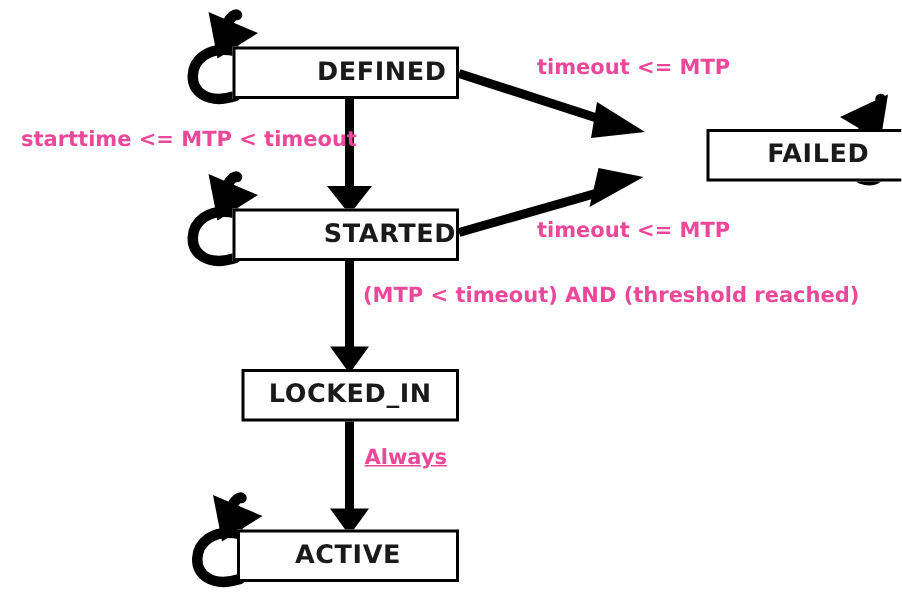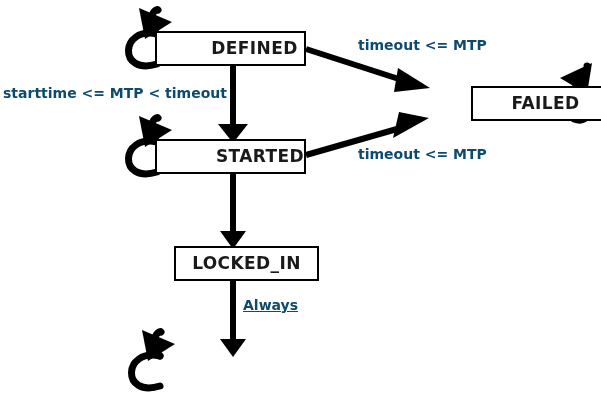--- a/index.html
+++ b/index.html
@@ -39,21 +39,21 @@
     color: #1a1a1a;
     letter-spacing: 0.4px;
     white-space: nowrap;
     line-height: 1;
   }
   .edge-label {
     position: absolute;
     font-family: "DejaVu Sans", "Liberation Sans", sans-serif;
     font-weight: bold;
     font-size: 14px;
-    color: #0c4a6e;
+    color: #ec4899;
     white-space: nowrap;
     line-height: 1;
     z-index: 6;
   }
 </style>
 </head>
 <body>
 
 <div id="canvas">
 
@@ -119,27 +119,31 @@
   </div>
 
   <div class="state-box" style="left:155px; top:139px; width:151px; height:35px;justify-content:flex-end;">
     <span class="state-label">STARTED</span>
   </div>
 
   <div class="state-box" style="left:427px; top:86px; width:149px; height:35px;margin-left:44px;">
     <span class="state-label">FAILED</span>
   </div>
 
-  <div class="state-box" style="left:161px; top:246px; width:145px; height:35px;margin-left:13px;">
+  <div class="state-box" style="left:161px; top:246px; width:145px; height:35px;">
     <span class="state-label">LOCKED_IN</span>
   </div>
 
+  <div class="state-box" style="left:158px; top:353px; width:148px; height:35px;">
+    <span class="state-label">ACTIVE</span>
+  </div>
 
-  <div class="edge-label" style="left:3px; top:86px;">starttime &lt;= MTP &lt; timeout</div>
+  <div class="edge-label" style="left:14px; top:86px;">starttime &lt;= MTP &lt; timeout</div>
 
   <div class="edge-label" style="left:358px; top:38px;">timeout &lt;= MTP</div>
 
   <div class="edge-label" style="left:358px; top:147px;">timeout &lt;= MTP</div>
 
+  <div class="edge-label" style="left:242px; top:190px;">(MTP &lt; timeout) AND (threshold reached)</div>
 
   <div class="edge-label" style="left:243px; top:298px;text-decoration:underline;">Always</div>
 
 </div>
 
 </body></html>

